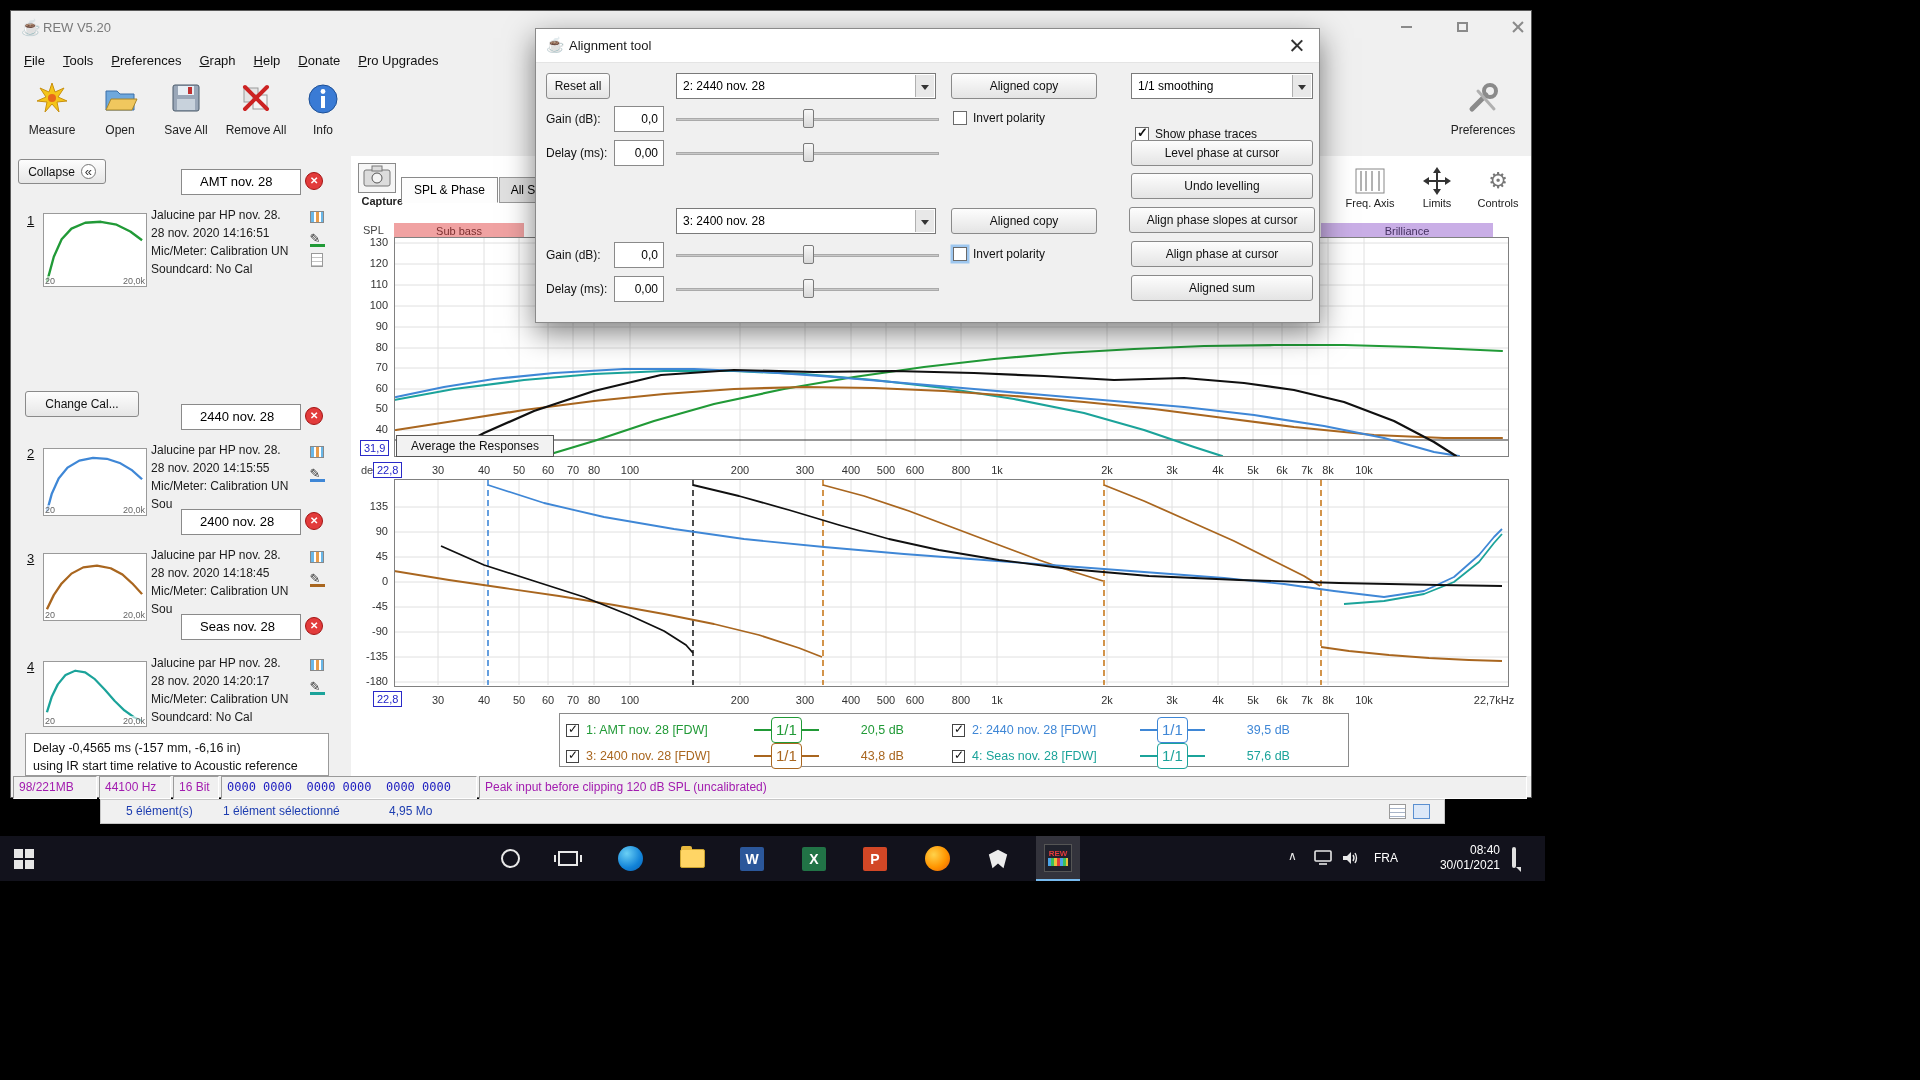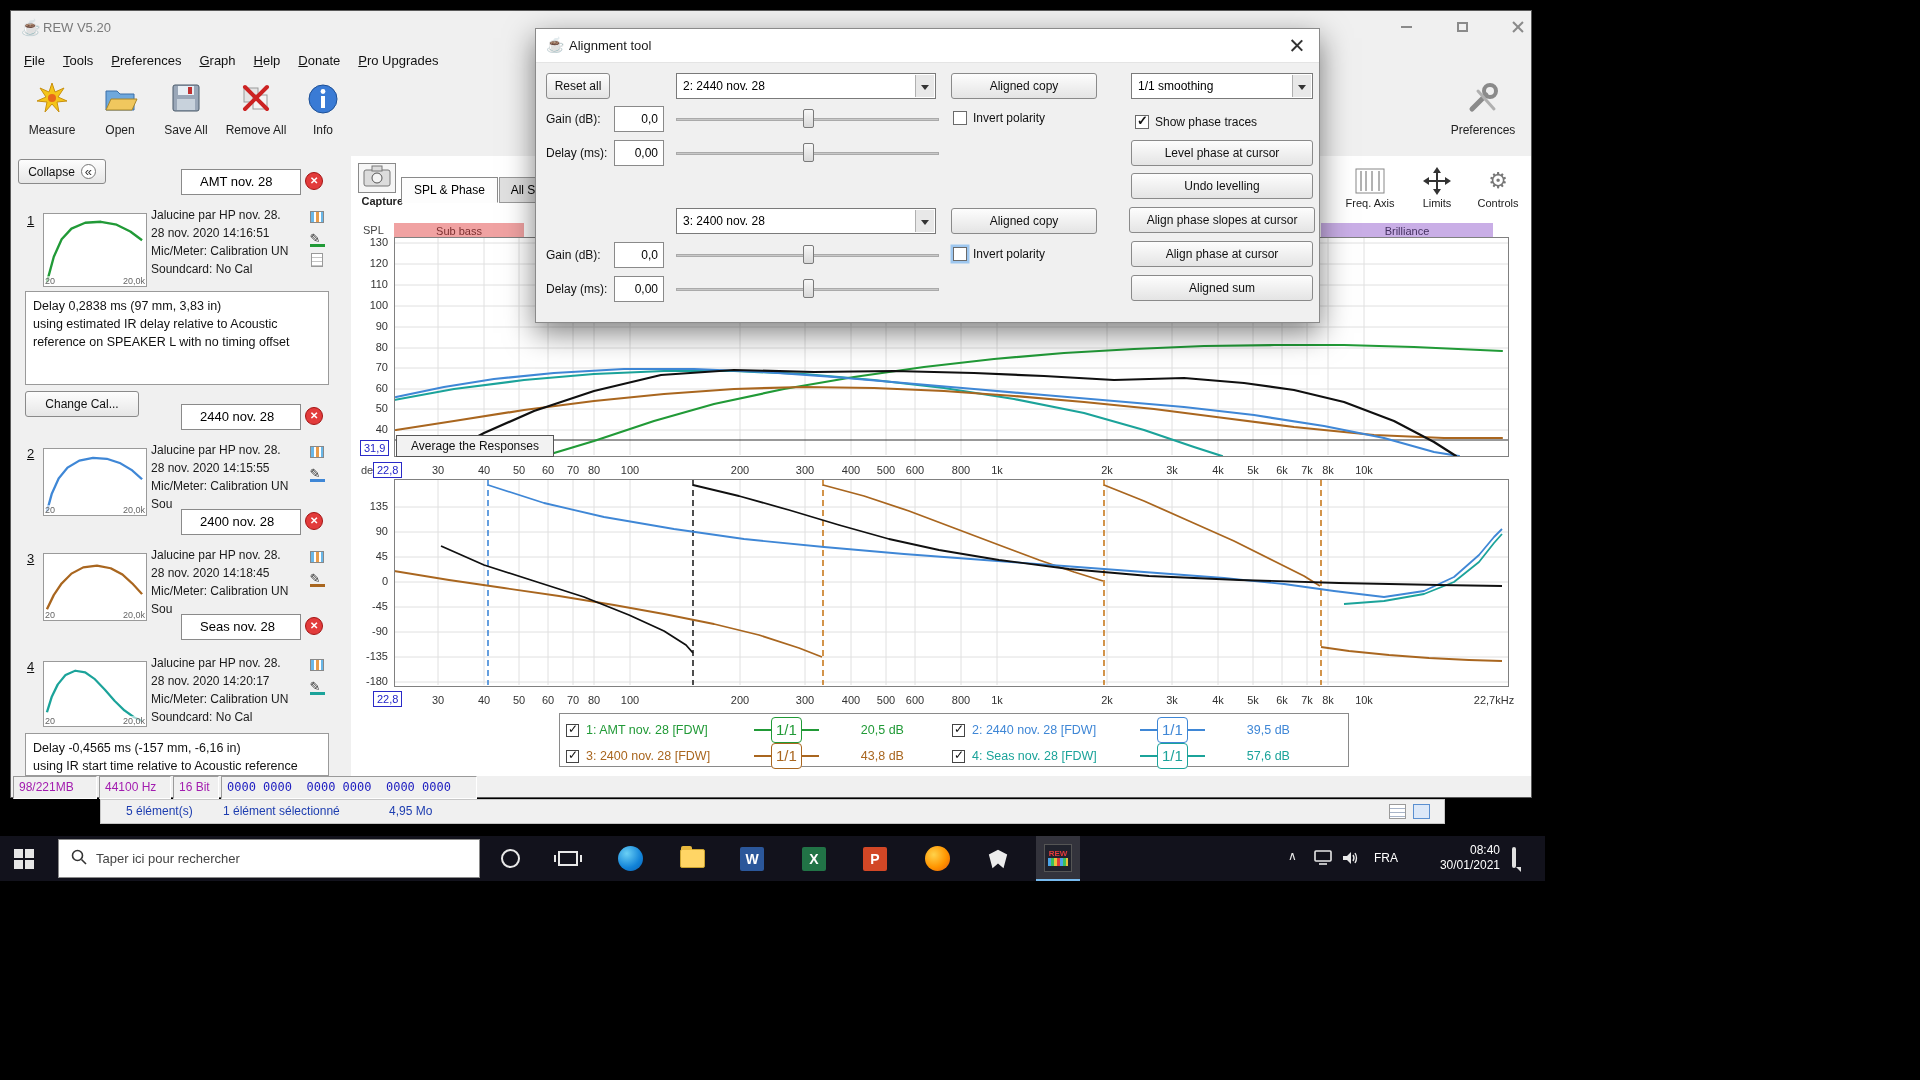--- a/index.html
+++ b/index.html
@@ -261,23 +261,20 @@
         <div>Jalucine par HP nov. 28.</div>
         <div>28 nov. 2020 14:16:51</div>
         <div>Mic/Meter: Calibration UN</div>
         <div>Soundcard: No Cal</div>
       </div>
       <div class="micons" style="left:296px;top:55px">
         <span class="mgraph"></span>
         <span class="mpencil" style="border-bottom-color: rgb(33, 154, 55);"></span>
         <span class="mpage"></span>
       </div>
-      <div class="notes" style="top:135px;height:94px">Delay 0,2838 ms (97 mm, 3,83 in)
-using estimated IR delay relative to Acoustic
-reference on SPEAKER L with no timing offset</div>
       <div id="change-cal" class="btn">Change Cal...</div>
 
       <div class="mname" style="left:170px;top:248px">2440 nov. 28</div>
       <div class="mdel" style="left:294px;top:251px"></div>
       <div class="mnum" style="left:16px;top:290px">2</div>
       <div class="mthumb" style="left:32px;top:292px;height:68px">
         <svg id="thumb-1" viewBox="0 0 104 74" preserveAspectRatio="none">
             <polyline points="3,70 8,50 15,33 24,21 36,13 50,10 64,11 78,16 90,24 100,34" fill="none" stroke="#3f87d6" stroke-width="2.4" stroke-linejoin="round"></polyline>
           </svg>
         <span class="tax l">20</span>
@@ -584,20 +581,21 @@
       <div class="rtool" style="left:1118px;width:58px">
         <span class="ric gear"></span>
         <div class="rlab">Controls</div>
       </div>
     </div>
 
     <div class="scell" style="left:2px;width:84px">98/221MB</div>
     <div class="scell" style="left:88px;width:72px">44100 Hz</div>
     <div class="scell" style="left:162px;width:46px">16 Bit</div>
     <div class="scell blue" style="left:210px;width:256px">0000 0000  0000 0000  0000 0000</div>
+    <div class="scell" style="left:468px;width:1048px">Peak input before clipping 120 dB SPL (uncalibrated)</div>
   </div>
 
   <div id="explorer-strip">
     <span style="left:25px">5 élément(s)</span>
     <span style="left:122px">1 élément sélectionné</span>
     <span style="left:288px">4,95 Mo</span>
     <span class="ev" style="left:1288px"></span>
     <span class="ev sel" style="left:1312px"></span>
   </div>
 
@@ -624,21 +622,21 @@
     <div class="dlabel" style="left:10px;top:77px">Gain (dB):</div>
     <div class="numfield" style="left:78px;top:77px">0,0</div>
     <div class="slider" style="left:140px;top:83px;width:263px">
         <div class="str"></div>
         <div class="sth"></div>
       </div>
     <label class="cbox" style="left:417px;top:82px">
       <span class="box"></span>
       <span class="cl">Invert polarity</span>
     </label>
-    <label class="cbox checked" style="left:599px;top:86px">
+    <label class="cbox checked" style="left:599px;top:98px">
       <span class="box"></span>
       <span class="cl">Show phase traces</span>
     </label>
 
     <div class="dlabel" style="left:10px;top:111px">Delay (ms):</div>
     <div class="numfield" style="left:78px;top:111px">0,00</div>
     <div class="slider" style="left:140px;top:117px;width:263px">
         <div class="str"></div>
         <div class="sth"></div>
       </div>
@@ -675,29 +673,20 @@
   </div>
 
   <div id="taskbar">
     <div id="start-btn">
       <svg width="20" height="20" viewBox="0 0 20 20">
           <rect x="0" y="0" width="9" height="9" fill="#e6e6e6"></rect>
           <rect x="11" y="0" width="9" height="9" fill="#e6e6e6"></rect>
           <rect x="0" y="11" width="9" height="9" fill="#e6e6e6"></rect>
           <rect x="11" y="11" width="9" height="9" fill="#e6e6e6"></rect>
         </svg>
-    </div>
-    <div id="tb-search">
-      <span class="smag">
-        <svg width="16" height="16" viewBox="0 0 16 16">
-            <circle cx="6.5" cy="6.5" r="5" fill="none" stroke="#333" stroke-width="1.6"></circle>
-            <path d="M10.5 10.5 L15 15" stroke="#333" stroke-width="1.6"></path>
-          </svg>
-      </span>
-      <span class="stext">Taper ici pour rechercher</span>
     </div>
     <div class="tb-icon" style="left:488px">
         <span class="ic-cortana"></span>
       </div>
     <div class="tb-icon" style="left:546px">
         <span class="ic-taskview"></span>
       </div>
     <div class="tb-icon" style="left:608px">
         <span class="ic-edge"></span>
       </div>

